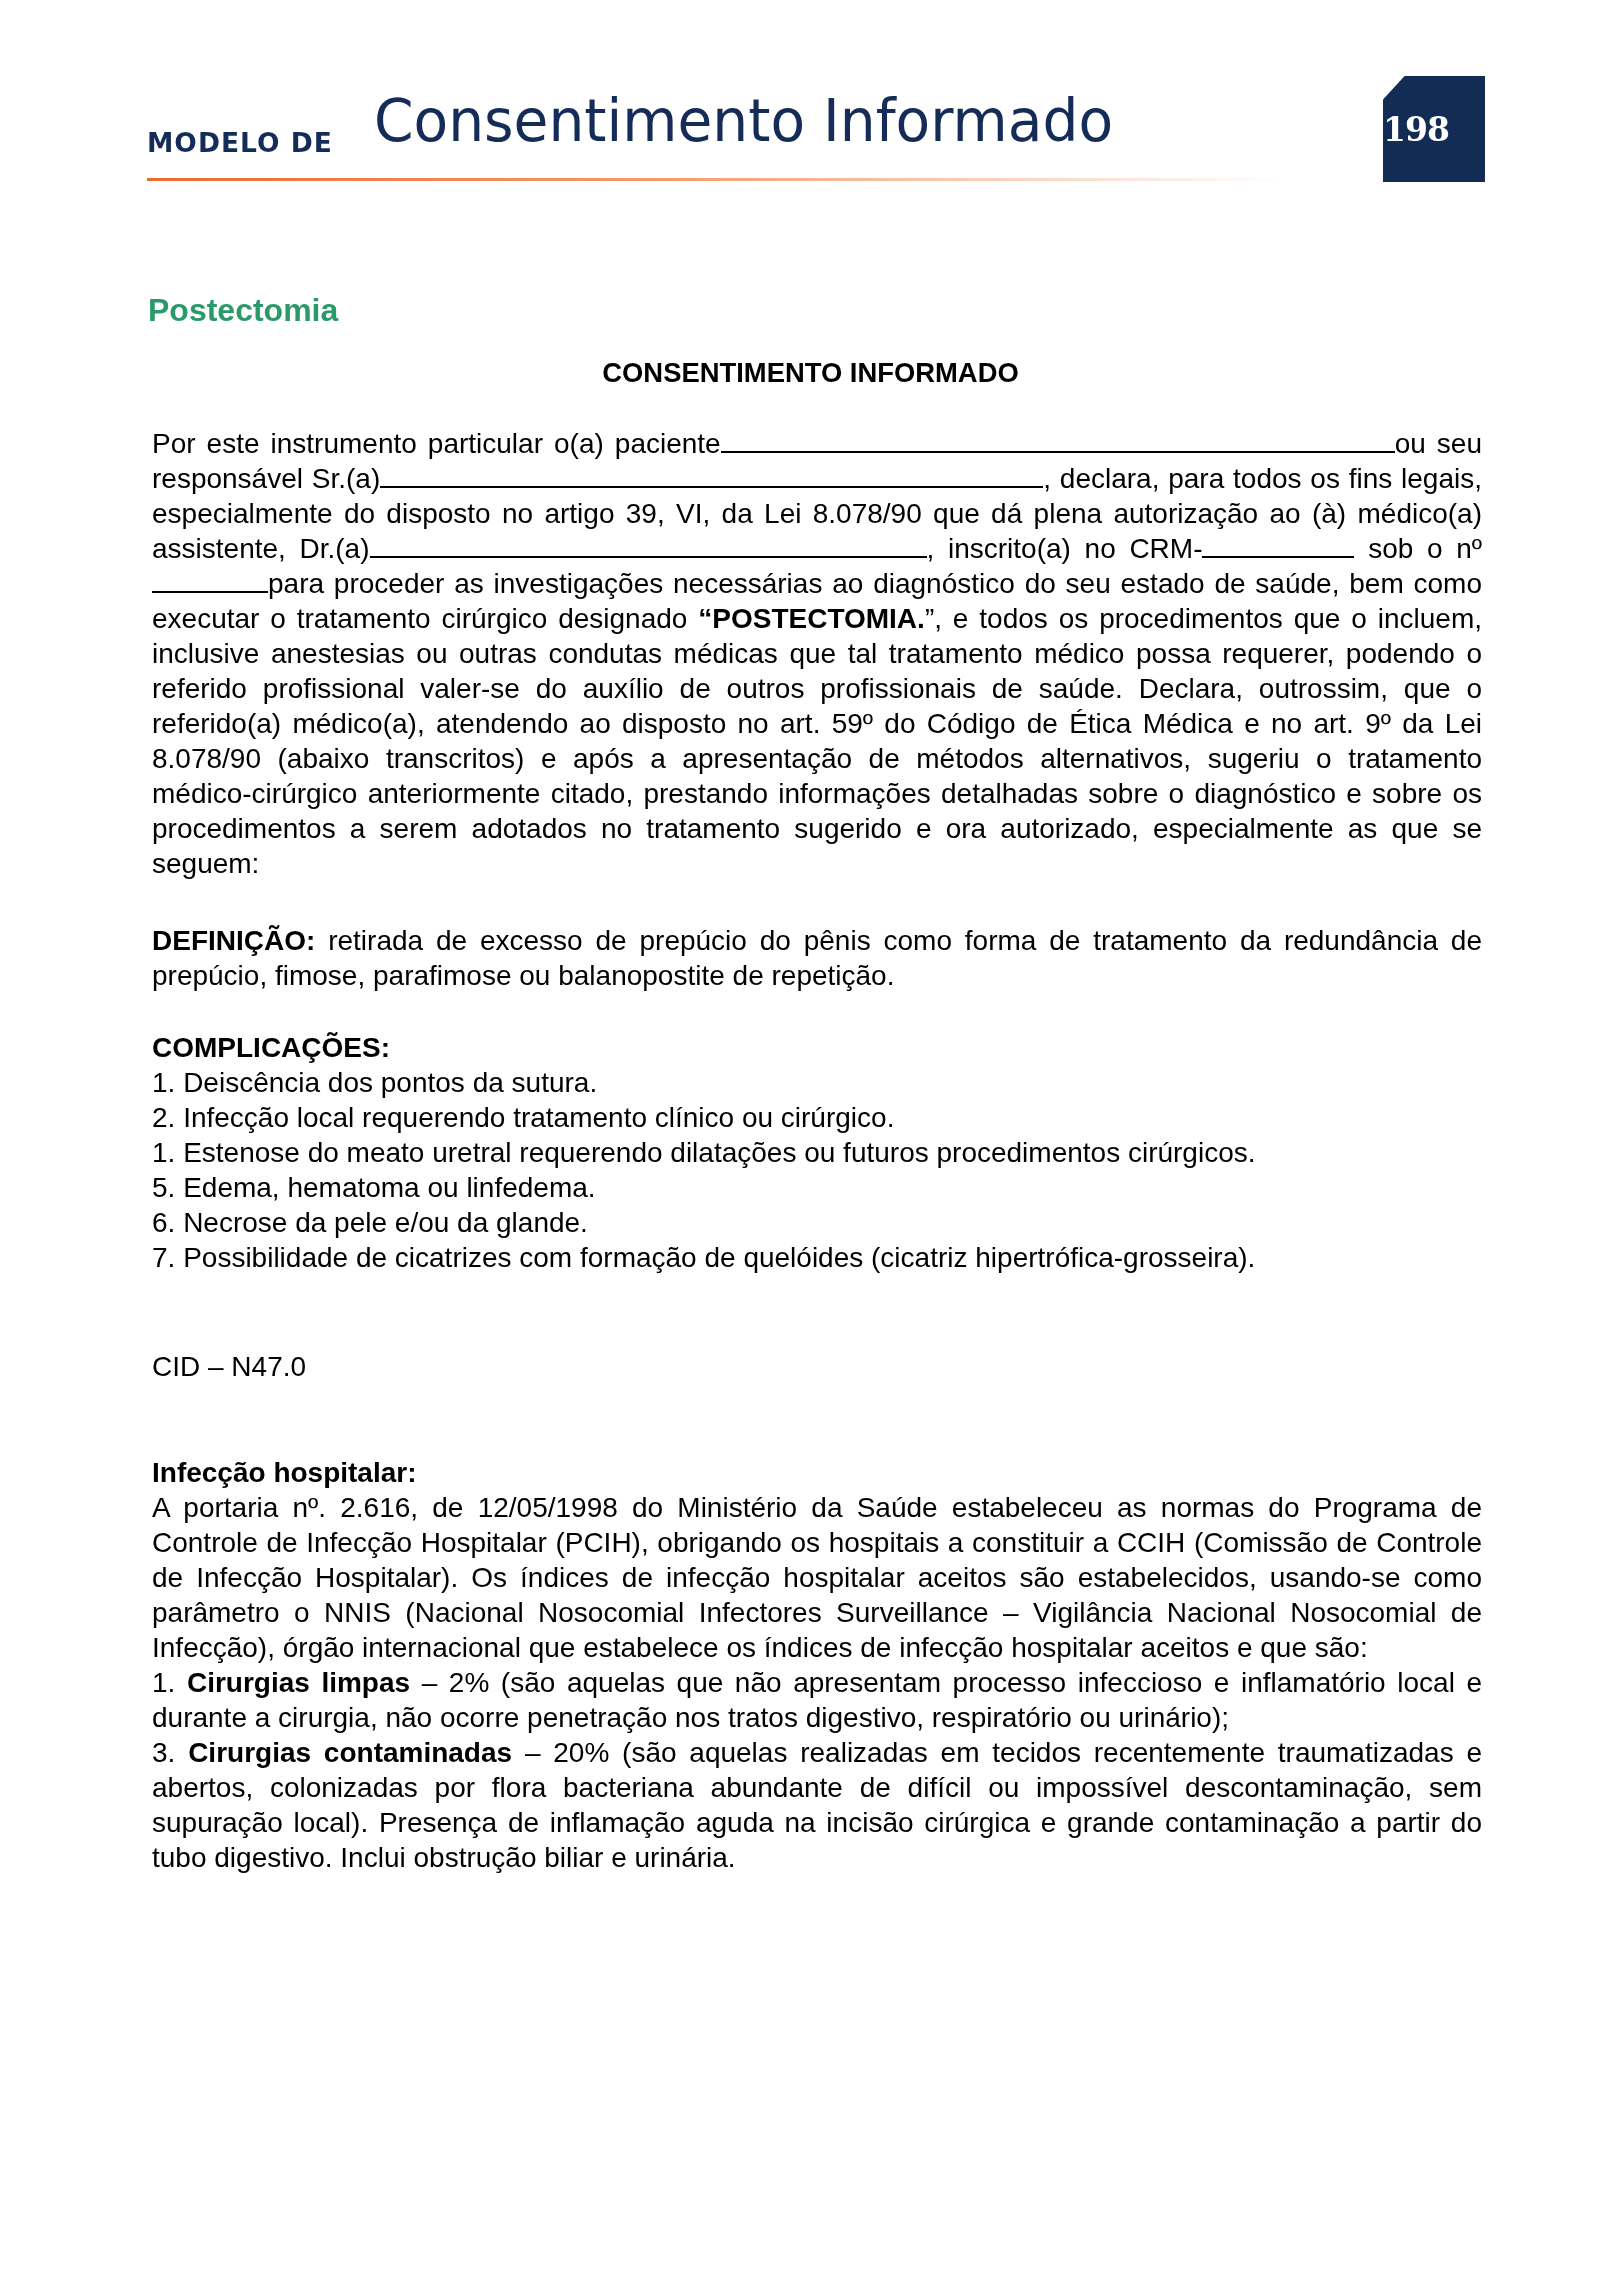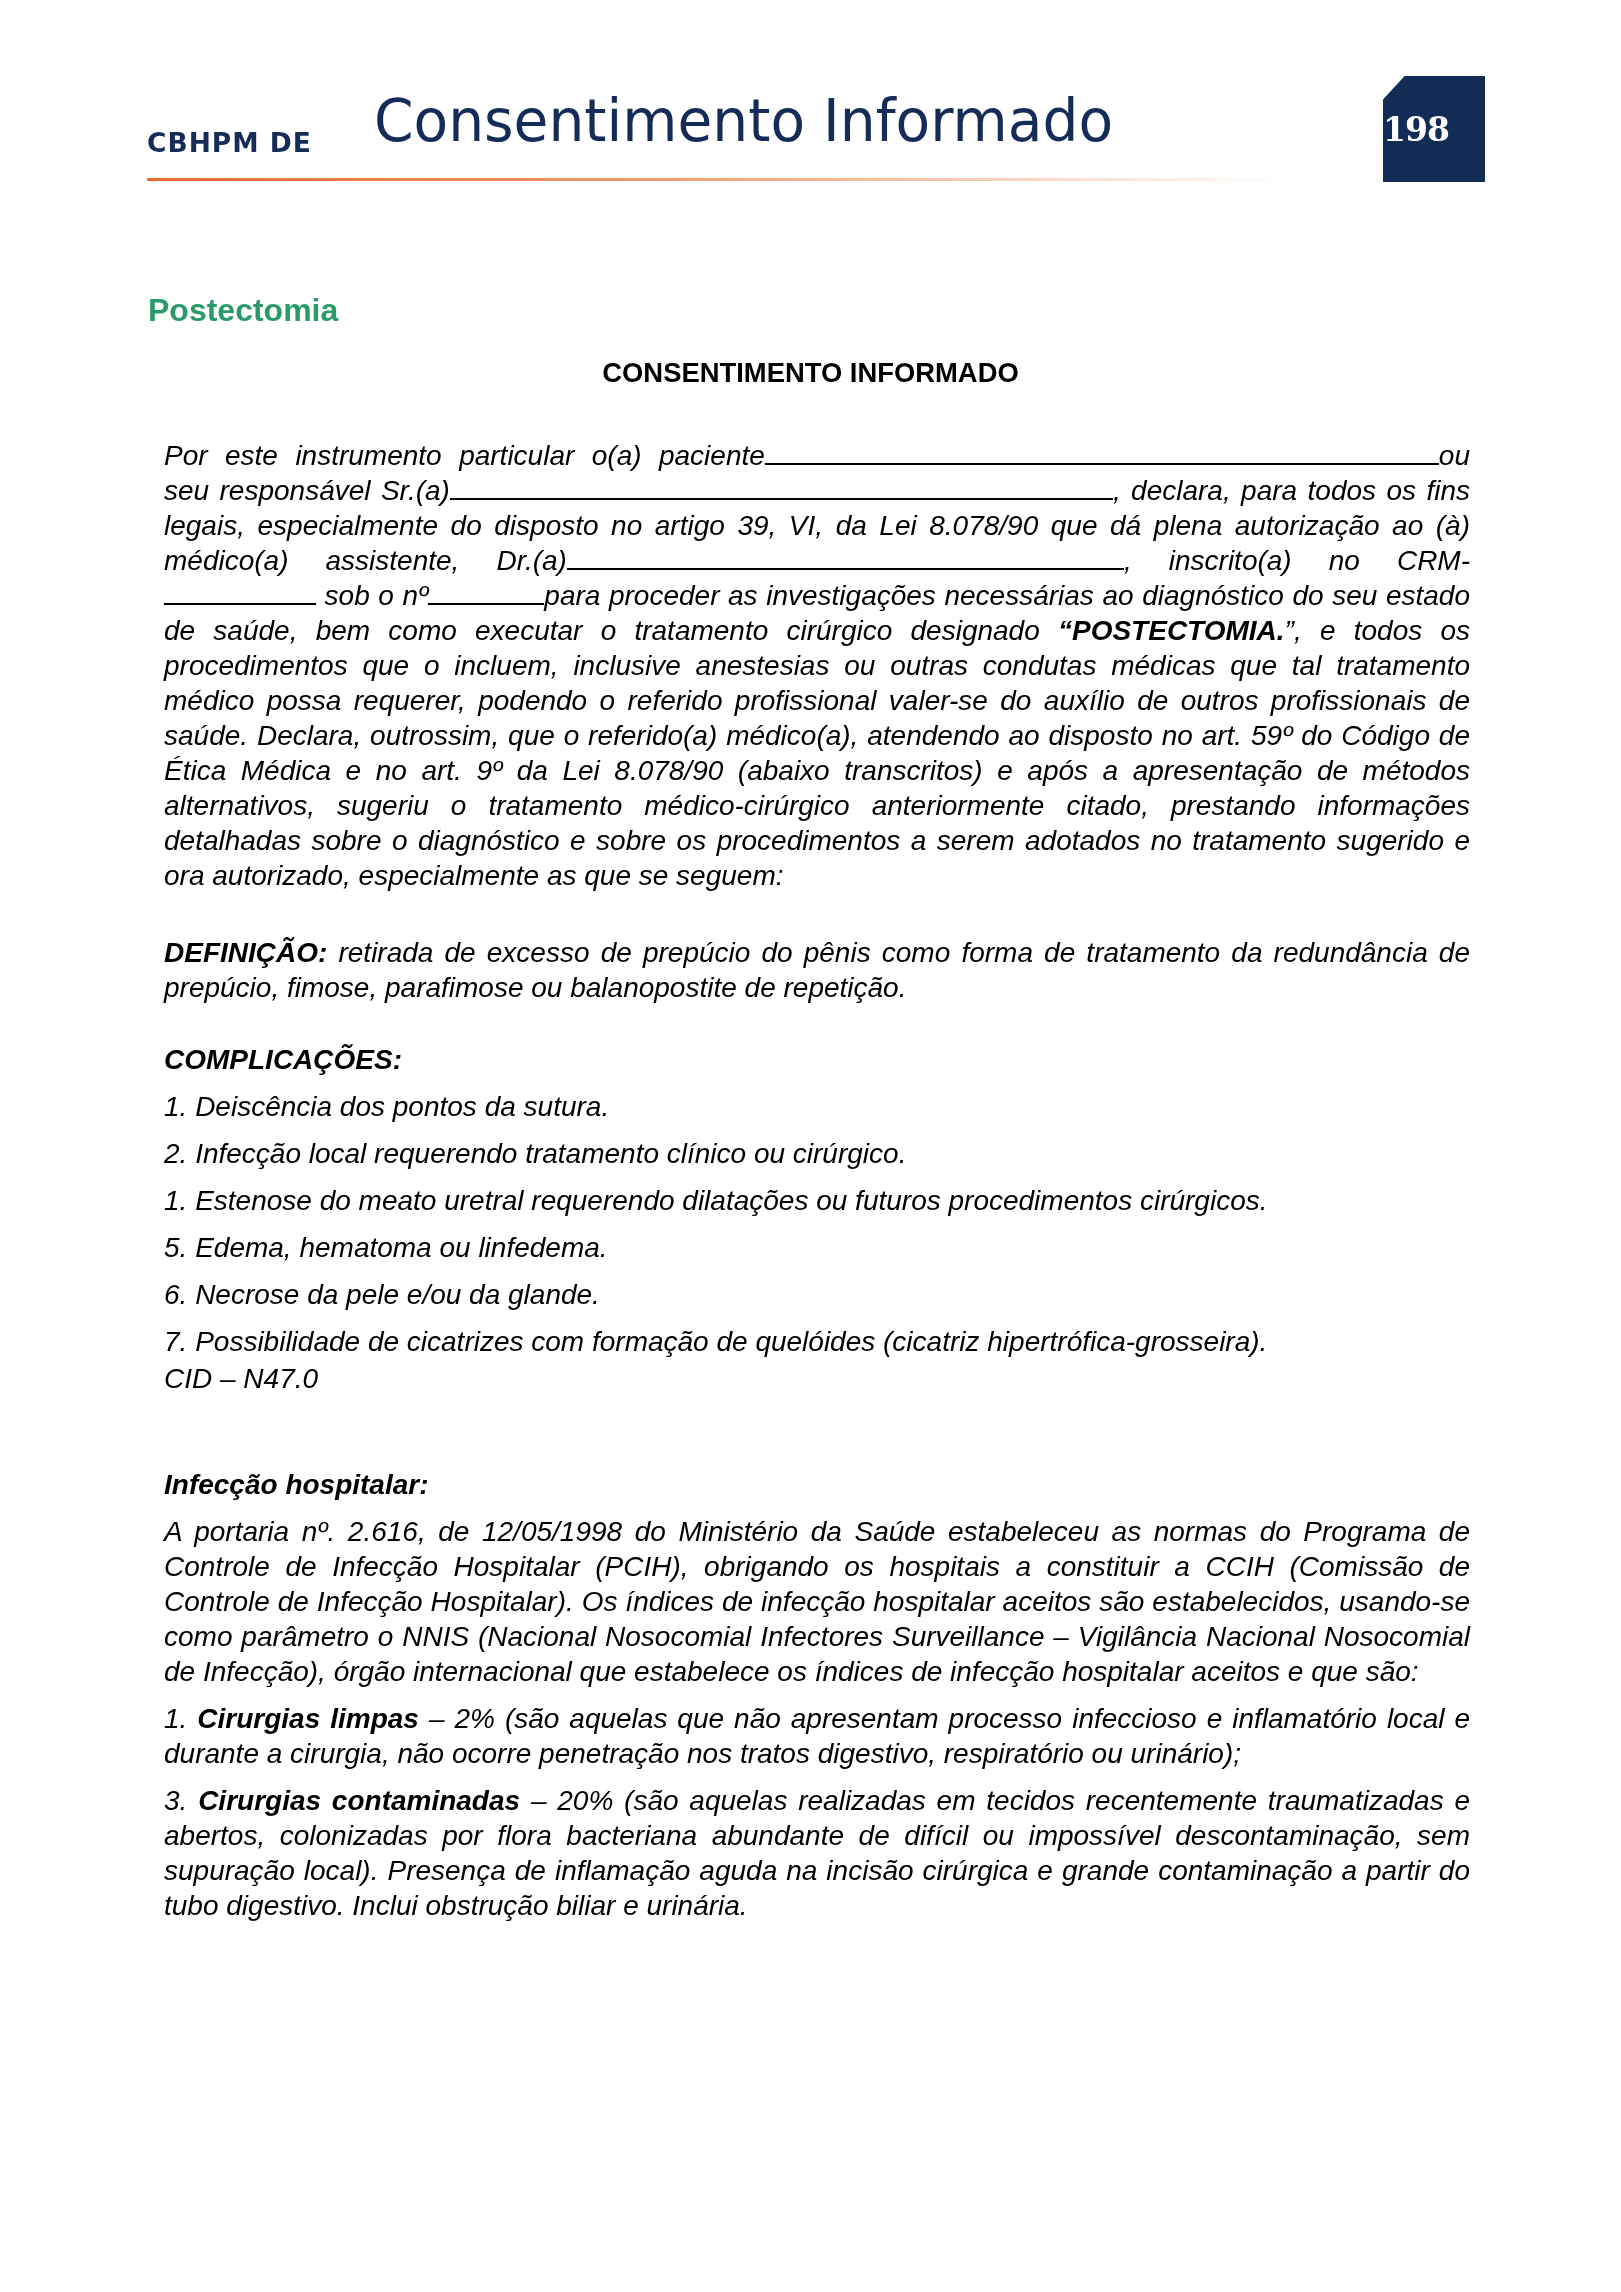--- a/index.html
+++ b/index.html
@@ -91,35 +91,35 @@
       position: absolute;
       left: 152px;
       width: 1330px;
       font-size: 28px;
       line-height: 35px;
     }
     .justify {
       text-align: justify;
       text-align-last: left;
     }
-    p { margin: 12px; font-style: italic; }
+    p { margin: 0; }
     .blank {
       display: inline-block;
       border-bottom: 2px solid #000;
       height: 23.5px;
       vertical-align: baseline;
     }
     b { font-weight: bold; }
     .list-line { white-space: nowrap; }
   </style>
 </head>
 <body>
 
 <div class="header">
-  <span class="header-prefix">CBHPM DE</span>
+  <span class="header-prefix">MODELO DE</span>
   <span class="header-title">Consentimento Informado</span>
 </div>
 <div class="header-rule"></div>
 <div class="page-badge">
   <span>198</span>
 </div>
 
 <div class="section-title">Postectomia</div>
 
 <div class="doc-title">CONSENTIMENTO INFORMADO</div>

